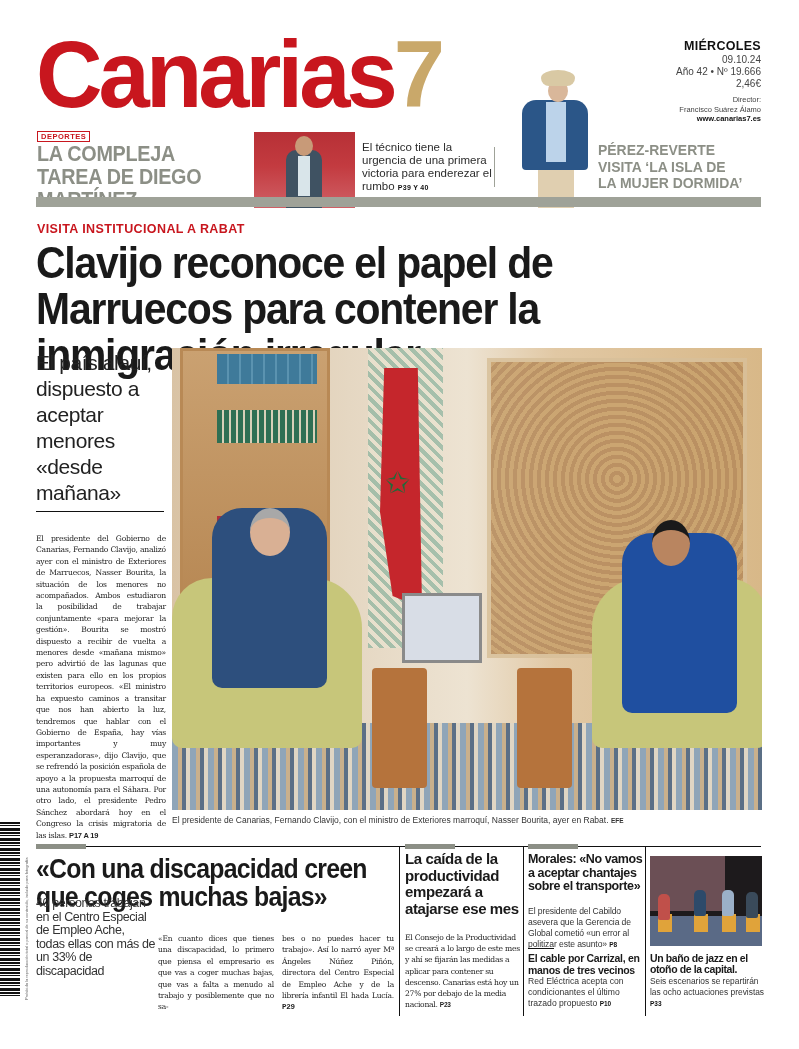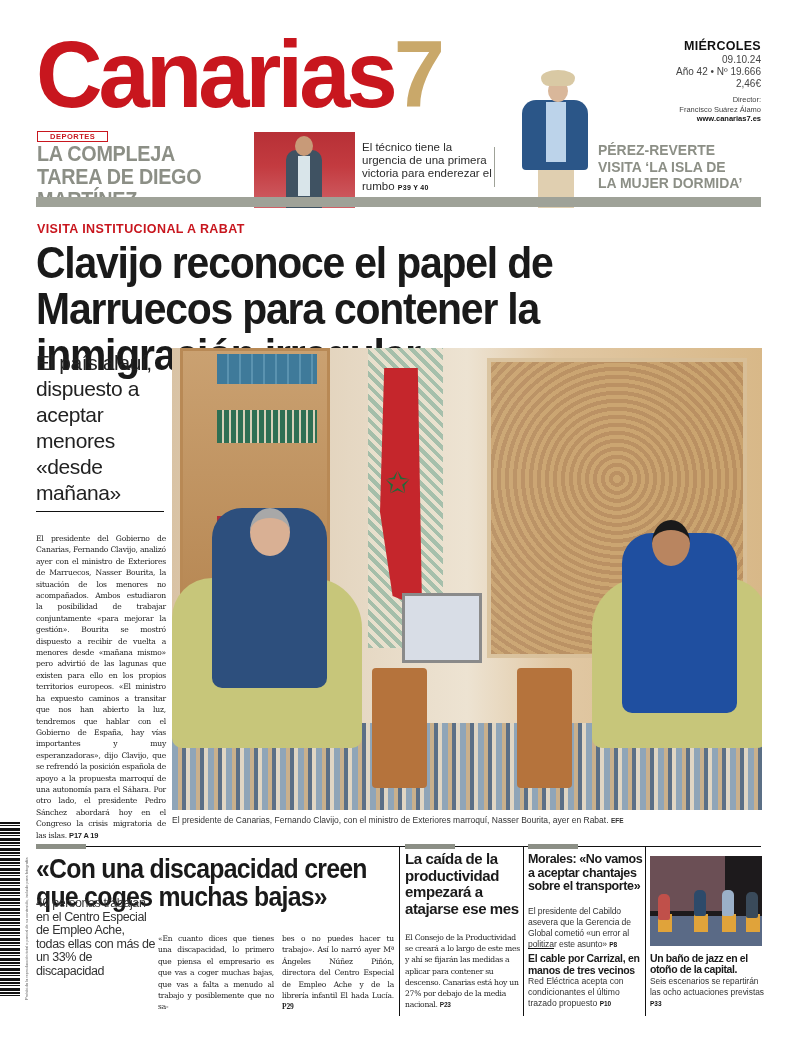--- a/index.html
+++ b/index.html
@@ -11,21 +11,21 @@
   
   .logo { left: 36px; top: 28px; font-family: "Liberation Sans", sans-serif; font-weight: 700; font-size: 94px; letter-spacing: -4px; line-height: 1; color: #c8161e; transform: scaleX(0.98); transform-origin: left top; }
   .logo .seven { color: #c9a86a; font-weight: 700; letter-spacing: 0; }
   .dateblock { right: 38px; top: 40px; text-align: right; font-size: 10px; line-height: 12px; color: #444; }
   .dateblock .day { font-weight: 700; font-size: 12.5px; color: #111; letter-spacing: 0.3px; margin-bottom: 2px; }
   .dateblock .director { margin-top: 5px; font-size: 7.5px; line-height: 9.5px; }
   .dateblock .web { font-weight: 700; color: #111; }
 
   
   .band { left: 36px; top: 197px; width: 725px; height: 10px; background: #9fa298; }
-  .deportes { left: 37px; top: 131px; border: 1px solid #c8161e; color: #c8161e; font-size: 7.5px; font-weight: 700; padding: 0 12px; line-height: 9px; letter-spacing: 0.5px; }
+  .deportes { left: 37px; top: 131px; border: 1px solid #c8161e; color: #c8161e; font-size: 7.5px; font-weight: 700; padding: 0 3px; line-height: 9px; letter-spacing: 0.5px; }
   .teaser1 { left: 37px; top: 143px; width: 210px; font-family: "Liberation Sans", sans-serif; font-weight: 700; font-size: 21.5px; line-height: 23px; color: #8c8f86; transform: scaleX(0.92); transform-origin: left top; letter-spacing: -0.3px; }
   .photo-coach { left: 254px; top: 132px; width: 101px; height: 76px; background: linear-gradient(180deg,#b73036 0%,#c33b40 45%,#d06066 100%); overflow: hidden; }
   .photo-coach .body { position:absolute; left:32px; top:18px; width:36px; height:60px; background:#3f5262; border-radius: 10px 10px 0 0; }
   .photo-coach .head { position:absolute; left:41px; top:4px; width:18px; height:20px; background:#c89a78; border-radius: 50%; }
   .photo-coach .shirt { position:absolute; left:44px; top:24px; width:12px; height:40px; background:#d9e5ea; }
   .teaser1-sub { left: 362px; top: 141px; width: 130px; font-size: 11.5px; line-height: 13px; color: #2c2c2c; }
   .pg { font-size: 7px; font-weight: 700; letter-spacing: 0.3px; color: #111; }
 
   .vline { left: 494px; top: 147px; width: 1px; height: 40px; background: #9fa298; }
   .photo-reverte { left: 512px; top: 66px; width: 80px; height: 142px; overflow: hidden; }
@@ -76,21 +76,21 @@
   .rule-bottom { left: 36px; top: 846px; width: 725px; height: 1px; background: #111; }
   .tab-grey { height: 5px; background: #8c8f86; }
   .b1-tab { left: 36px; top: 844px; width: 50px; }
   .b2-tab { left: 405px; top: 844px; width: 50px; }
   .b3-tab { left: 528px; top: 844px; width: 50px; }
   .b1-title { left: 36px; top: 855px; width: 360px; font-weight: 700; font-size: 27px; line-height: 28px; color: #1a1a1a; letter-spacing: -0.8px; transform: scaleX(0.92); transform-origin: left top; }
   .b1-lede { left: 36px; top: 897px; width: 120px; font-size: 12.5px; line-height: 13.5px; color: #333; letter-spacing: -0.4px; }
   .b1-col { font-family: "DejaVu Serif", serif; font-size: 7.5px; line-height: 11.4px; color: #222; text-align: justify; letter-spacing: -0.2px; }
   .b1-c1 { left: 158px; top: 933px; width: 116px; }
   .b1-c2 { left: 282px; top: 933px; width: 112px; }
-  .b1-c2 .ref { font-family: Liberation Serif, serif; font-weight: 700; }
+  .b1-c2 .ref { font-family: Liberation Mono, monospace; font-weight: 700; }
 
   .colsep { width: 1px; background: #111; }
   .sep1 { left: 399px; top: 846px; height: 170px; }
   .sep2 { left: 523px; top: 846px; height: 170px; }
   .sep3 { left: 645px; top: 846px; height: 170px; }
 
   .b2-title { left: 405px; top: 851px; width: 115px; font-weight: 700; font-size: 15px; line-height: 16.5px; color: #1a1a1a; letter-spacing: -0.4px; }
   .b2-body { left: 405px; top: 932px; width: 115px; font-family: "DejaVu Serif", serif; font-size: 7.6px; line-height: 11.2px; color: #222; letter-spacing: -0.25px; }
   .b2-body .ref { font-family: "Liberation Sans", sans-serif; font-weight: 700; font-size: 6.5px; }
 

